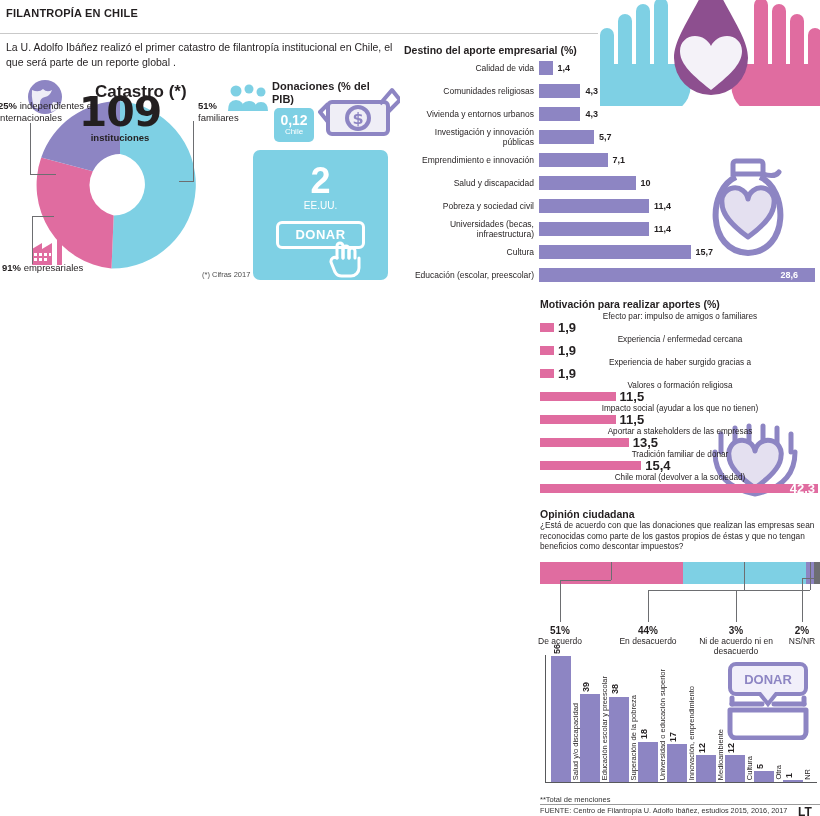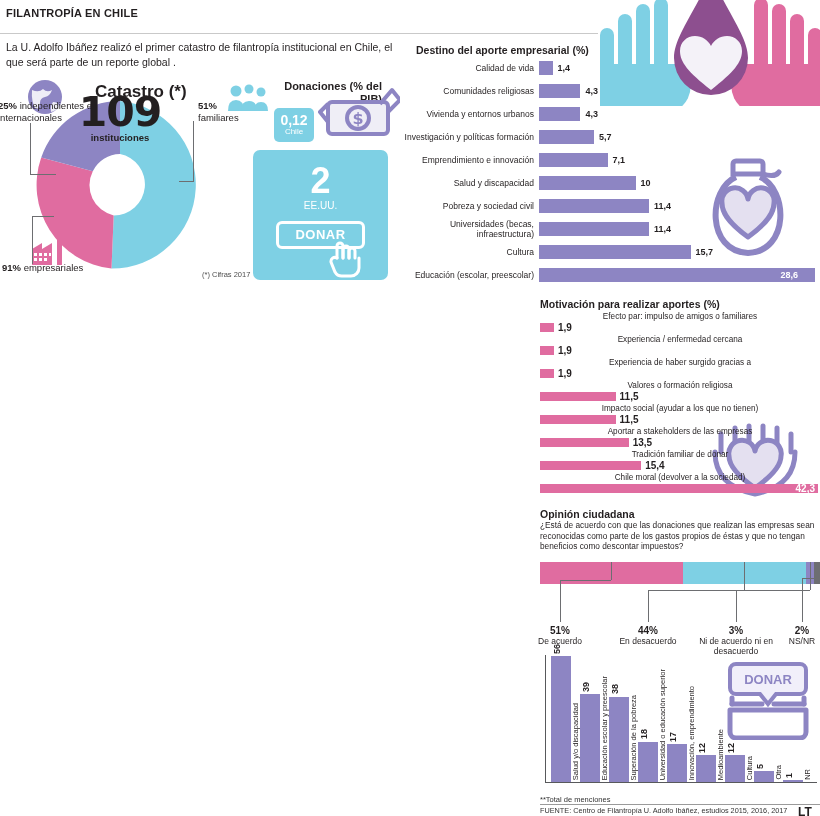--- a/index.html
+++ b/index.html
@@ -39,56 +39,56 @@
   #lead-51{left:193px;top:121px;width:1px;height:60px;background:#6d6e71;}
   #lead-51b{left:179px;top:181px;width:15px;height:1px;background:#6d6e71;}
   #cifras{left:202px;top:270px;font-size:7.5px;color:#4d4d4d;}
 
   
   #globe-icon{left:26px;top:78px;width:38px;height:38px;}
   #factory-icon{left:30px;top:237px;width:38px;height:30px;}
   #people-icon{left:228px;top:84px;width:40px;height:28px;}
 
   
-  #don-title{left:272px;top:80px;width:110px;font-size:11px;font-weight:bold;line-height:13px;text-align:right;}
+  #don-title{left:272px;top:80px;width:110px;font-size:11px;font-weight:bold;line-height:13px;}
   #chile-chip{left:274px;top:108px;width:40px;height:34px;background:#7ed0e4;border-radius:5px;
       display:flex;flex-direction:column;align-items:center;justify-content:center;color:#fff;}
   #chile-chip .v{font-size:14px;font-weight:bold;line-height:13px;}
   #chile-chip .c{font-size:8px;line-height:10px;}
   #money-icon{left:318px;top:86px;width:82px;height:62px;}
   #usa-card{left:253px;top:150px;width:135px;height:130px;background:#7ed0e4;border-radius:7px;
       color:#fff;display:flex;flex-direction:column;align-items:center;}
   #usa-card .big{font-size:36px;font-weight:bold;line-height:36px;margin-top:13px;}
   #usa-card .sub{font-size:10px;margin-top:1px;}
   #donar-btn{margin-top:10px;border:3px solid #fff;border-radius:6px;padding:3px 16px 4px;
       font-size:13px;font-weight:bold;letter-spacing:.5px;}
   #hand-cursor{position:absolute;left:76px;top:88px;width:34px;height:40px;}
 
   
   .sec-h{font-size:10.5px;font-weight:bold;}
 
   
-  #destino-h{left:404px;top:44px;margin-left:12px;}
+  #destino-h{left:404px;top:44px;}
   #destino{left:404px;top:58px;width:412px;}
   .dbar-row{display:flex;align-items:center;height:20px;margin-bottom:3px;}
   .dbar-lbl{width:130px;text-align:right;font-size:8.5px;padding-right:5px;line-height:10px;}
   .dbar-wrap{flex:1;display:flex;align-items:center;position:relative;height:14px;}
   .dbar{height:14px;background:#8d85c3;}
   .dbar-val{font-size:9px;font-weight:bold;margin-left:5px;white-space:nowrap;text-align:right;}
   .dbar-val.inside{position:absolute;right:6px;margin:12px;color:#ffffff;}
   #bag-icon{left:700px;top:155px;width:96px;height:105px;}
 
   
   #motiv-h{left:540px;top:298px;}
   #motiv{left:540px;top:312px;width:280px;}
   .mrow{margin-bottom:2px;text-align:center;}
   .mlbl{font-size:8.2px;line-height:10px;}
   .mbarline{display:flex;align-items:center;height:11px;position:relative;}
   .mbar{height:9px;background:#e06ca0;}
-  .mval{font-size:10px;font-weight:bold;margin-left:4px;}
+  .mval{font-size:13px;font-weight:bold;margin-left:4px;}
   .mval.inside{position:absolute;right:5px;margin:0;color:#fff;}
   #hands-heart-icon{left:705px;top:418px;width:100px;height:80px;}
 
   
   #op-h{left:540px;top:508px;}
   #op-q{left:540px;top:520px;width:282px;font-size:8.3px;line-height:10.5px;}
   #op-bar{left:540px;top:562px;width:280px;height:22px;display:flex;}
   .op-seg{height:22px;}
   #op-legend{left:540px;top:600px;width:284px;height:50px;}
   .op-item{position:absolute;text-align:center;font-size:8.5px;line-height:10px;}
@@ -260,21 +260,21 @@
         </div>
       </div>
       <div class="dbar-row">
         <div class="dbar-lbl">Vivienda y entornos urbanos</div>
         <div class="dbar-wrap">
           <div class="dbar" style="width: 41.4965px; background: rgb(141, 133, 195);"></div>
           <div class="dbar-val">4,3</div>
         </div>
       </div>
       <div class="dbar-row">
-        <div class="dbar-lbl">Investigación y políticas formación</div>
+        <div class="dbar-lbl">Investigación y innovación públicas</div>
         <div class="dbar-wrap">
           <div class="dbar" style="width: 55.007px; background: rgb(141, 133, 195);"></div>
           <div class="dbar-val">5,7</div>
         </div>
       </div>
       <div class="dbar-row">
         <div class="dbar-lbl">Emprendimiento e innovación</div>
         <div class="dbar-wrap">
           <div class="dbar" style="width: 68.5175px; background: rgb(141, 133, 195);"></div>
           <div class="dbar-val">7,1</div>

